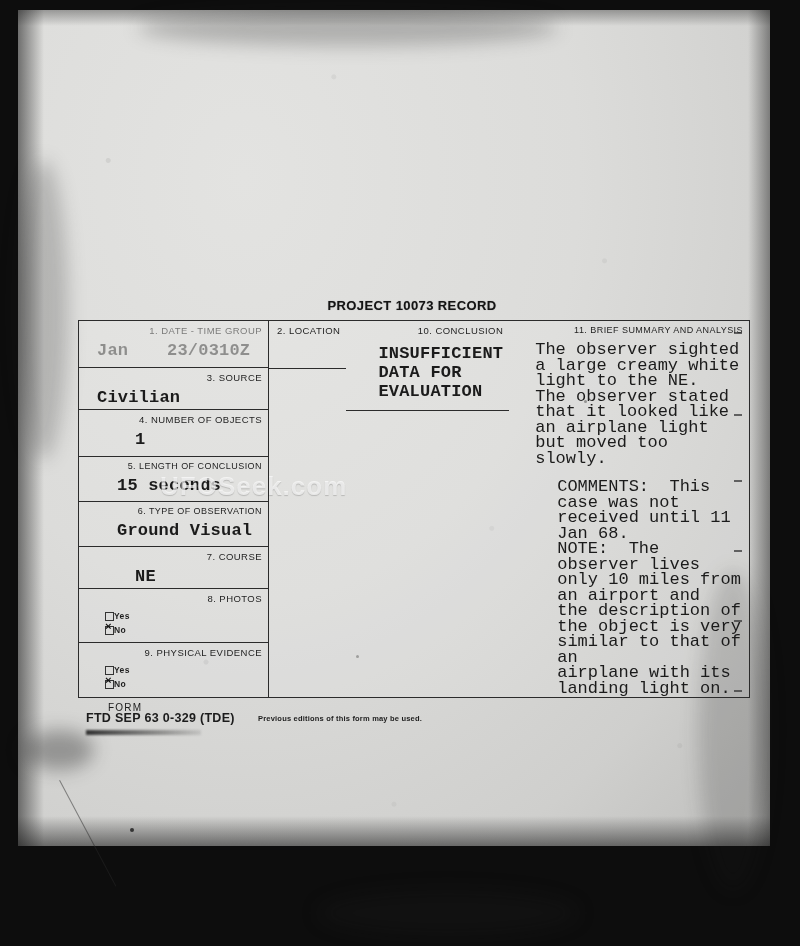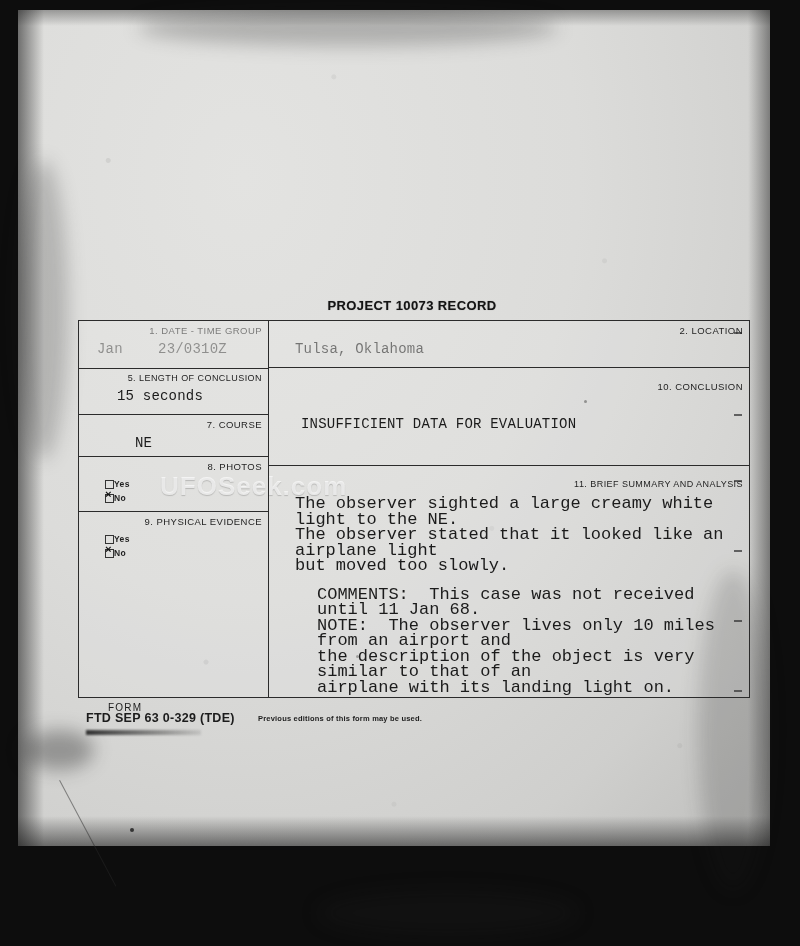--- a/index.html
+++ b/index.html
@@ -106,46 +106,45 @@
     width: 190px;
     box-sizing: border-box;
     border-right: 1.4px solid #2b2b2b;
     display: flex;
     flex-direction: column;
   }
   .col-right {
     flex: 1;
     box-sizing: border-box;
     display: flex;
-    flex-direction: column;
-    gap: 9px;
   }
   .cell {
     box-sizing: border-box;
     border-bottom: 1.2px solid #2b2b2b;
     padding: 4px 6px 2px 8px;
     position: relative;
   }
   .cell.last { border-bottom: none; }
   .lbl {
     font-size: 9.5px;
     font-weight: normal;
     letter-spacing: .45px;
     color: #1e1e1e;
     white-space: nowrap;
     text-align: right;
   }
   .lbl.sm { font-size: 9px; }
   .val {
     font-family: "Liberation Mono", monospace;
-    font-size: 14px;
+    font-size: 17px;
     color: #1b1b1b;
     margin-top: 5px;
     margin-left: 16px;
     letter-spacing: .2px;
+    font-weight: bold;
   }
   .val.center { margin-left: 48px; }
   .val.indent-lg { margin-left: 30px; }
 
   
   .faded {
     opacity: .42;
     filter: blur(.35px);
   }
   .faded2 { opacity: .55; }
@@ -307,30 +306,51 @@
               <span>1.</span>
               <span>DATE - TIME GROUP</span>
             </div>
             <div class="val faded" style="margin-left:10px;">
               <span>Jan</span>
               <span style="display:inline-block; width:18px;"></span>
               <span>23/0310Z</span>
             </div>
           </div>
 
-
+          <div class="cell" style="height:42px;">
+            <div class="lbl">
+              <span>3.</span>
+              <span>SOURCE</span>
+            </div>
+            <div class="val" style="margin-left:10px;">Civilian</div>
+          </div>
+
+          <div class="cell" style="height:48px;">
+            <div class="lbl">
+              <span>4.</span>
+              <span>NUMBER OF OBJECTS</span>
+            </div>
+            <div class="val center">1</div>
+          </div>
 
           <div class="cell" style="height:46px;">
             <div class="lbl sm">
               <span>5.</span>
               <span>LENGTH OF CONCLUSION</span>
             </div>
             <div class="val indent-lg">15 seconds</div>
           </div>
 
+          <div class="cell" style="height:46px;">
+            <div class="lbl sm">
+              <span>6.</span>
+              <span>TYPE OF OBSERVATION</span>
+            </div>
+            <div class="val indent-lg">Ground Visual</div>
+          </div>
 
           <div class="cell" style="height:42px;">
             <div class="lbl">
               <span>7.</span>
               <span>COURSE</span>
             </div>
             <div class="val center">NE</div>
           </div>
 
           <div class="cell" style="height:55px;">
@@ -365,29 +385,28 @@
 
         </div>
 
         <div class="col-right">
 
           <div class="cell" style="height:48px;">
             <div class="lbl">
               <span>2.</span>
               <span>LOCATION</span>
             </div>
-            <div class="val faded2" style="margin-left:18px;">Tulsa, Oklahoma</div>
           </div>
 
           <div class="cell" style="height:90px;">
             <div class="lbl">
               <span>10.</span>
               <span>CONCLUSION</span>
             </div>
-            <div class="val" style="margin-left:24px; margin-top:24px;">INSUFFICIENT DATA FOR EVALUATION</div>
+            <div class="val" style="margin-left:24px; margin-top:8px;">INSUFFICIENT DATA FOR EVALUATION</div>
           </div>
 
           <div class="cell last">
             <div class="lbl sm">
               <span>11.</span>
               <span>BRIEF SUMMARY AND ANALYSIS</span>
             </div>
             <div class="body-text">The observer sighted a large creamy white light to the NE.
 The observer stated that it looked like an airplane light
 but moved too slowly.</div>

